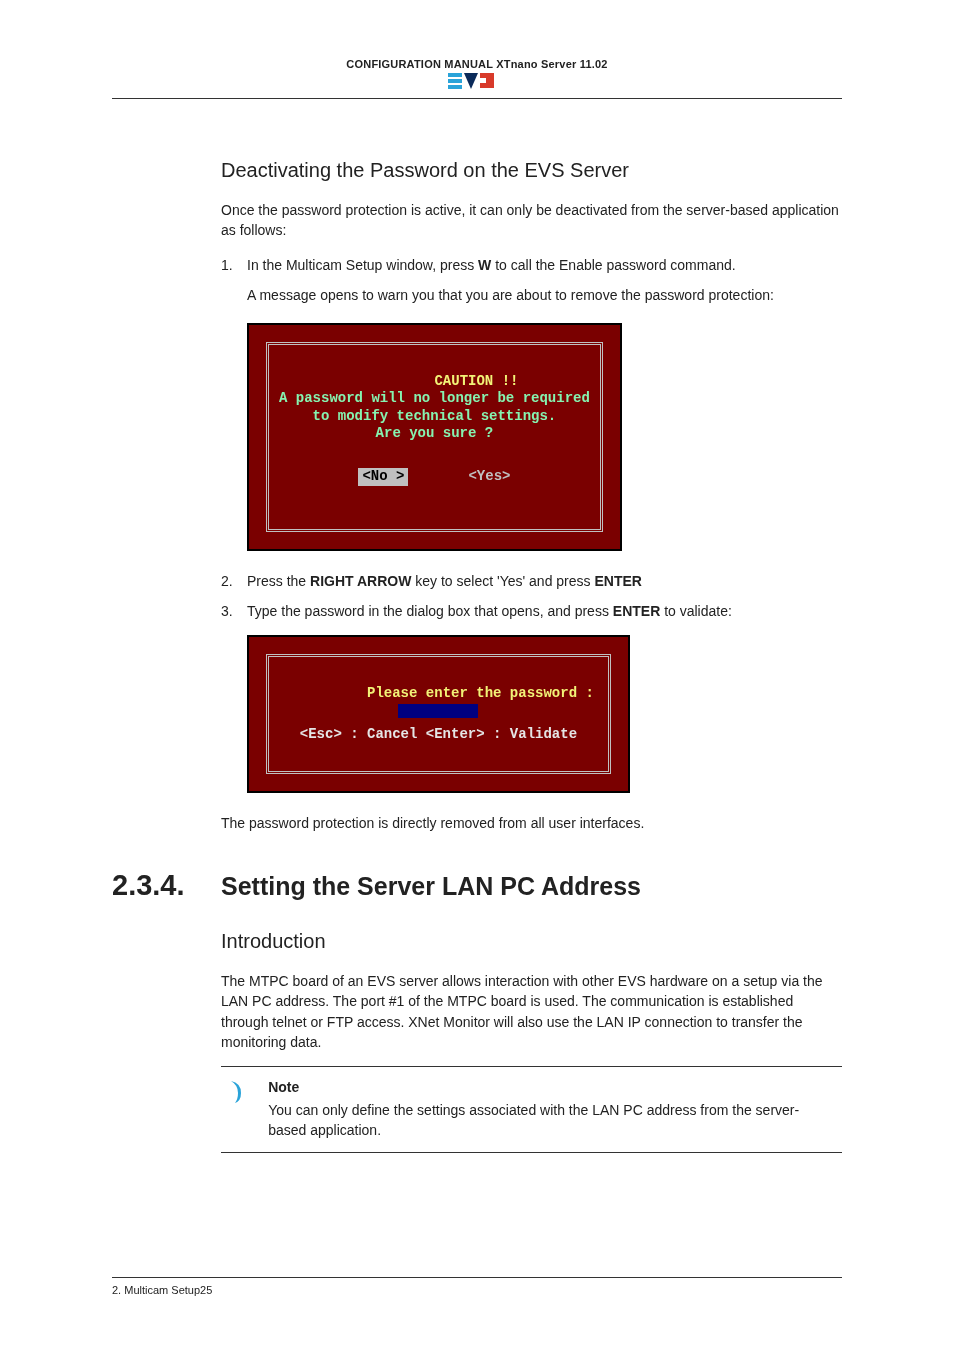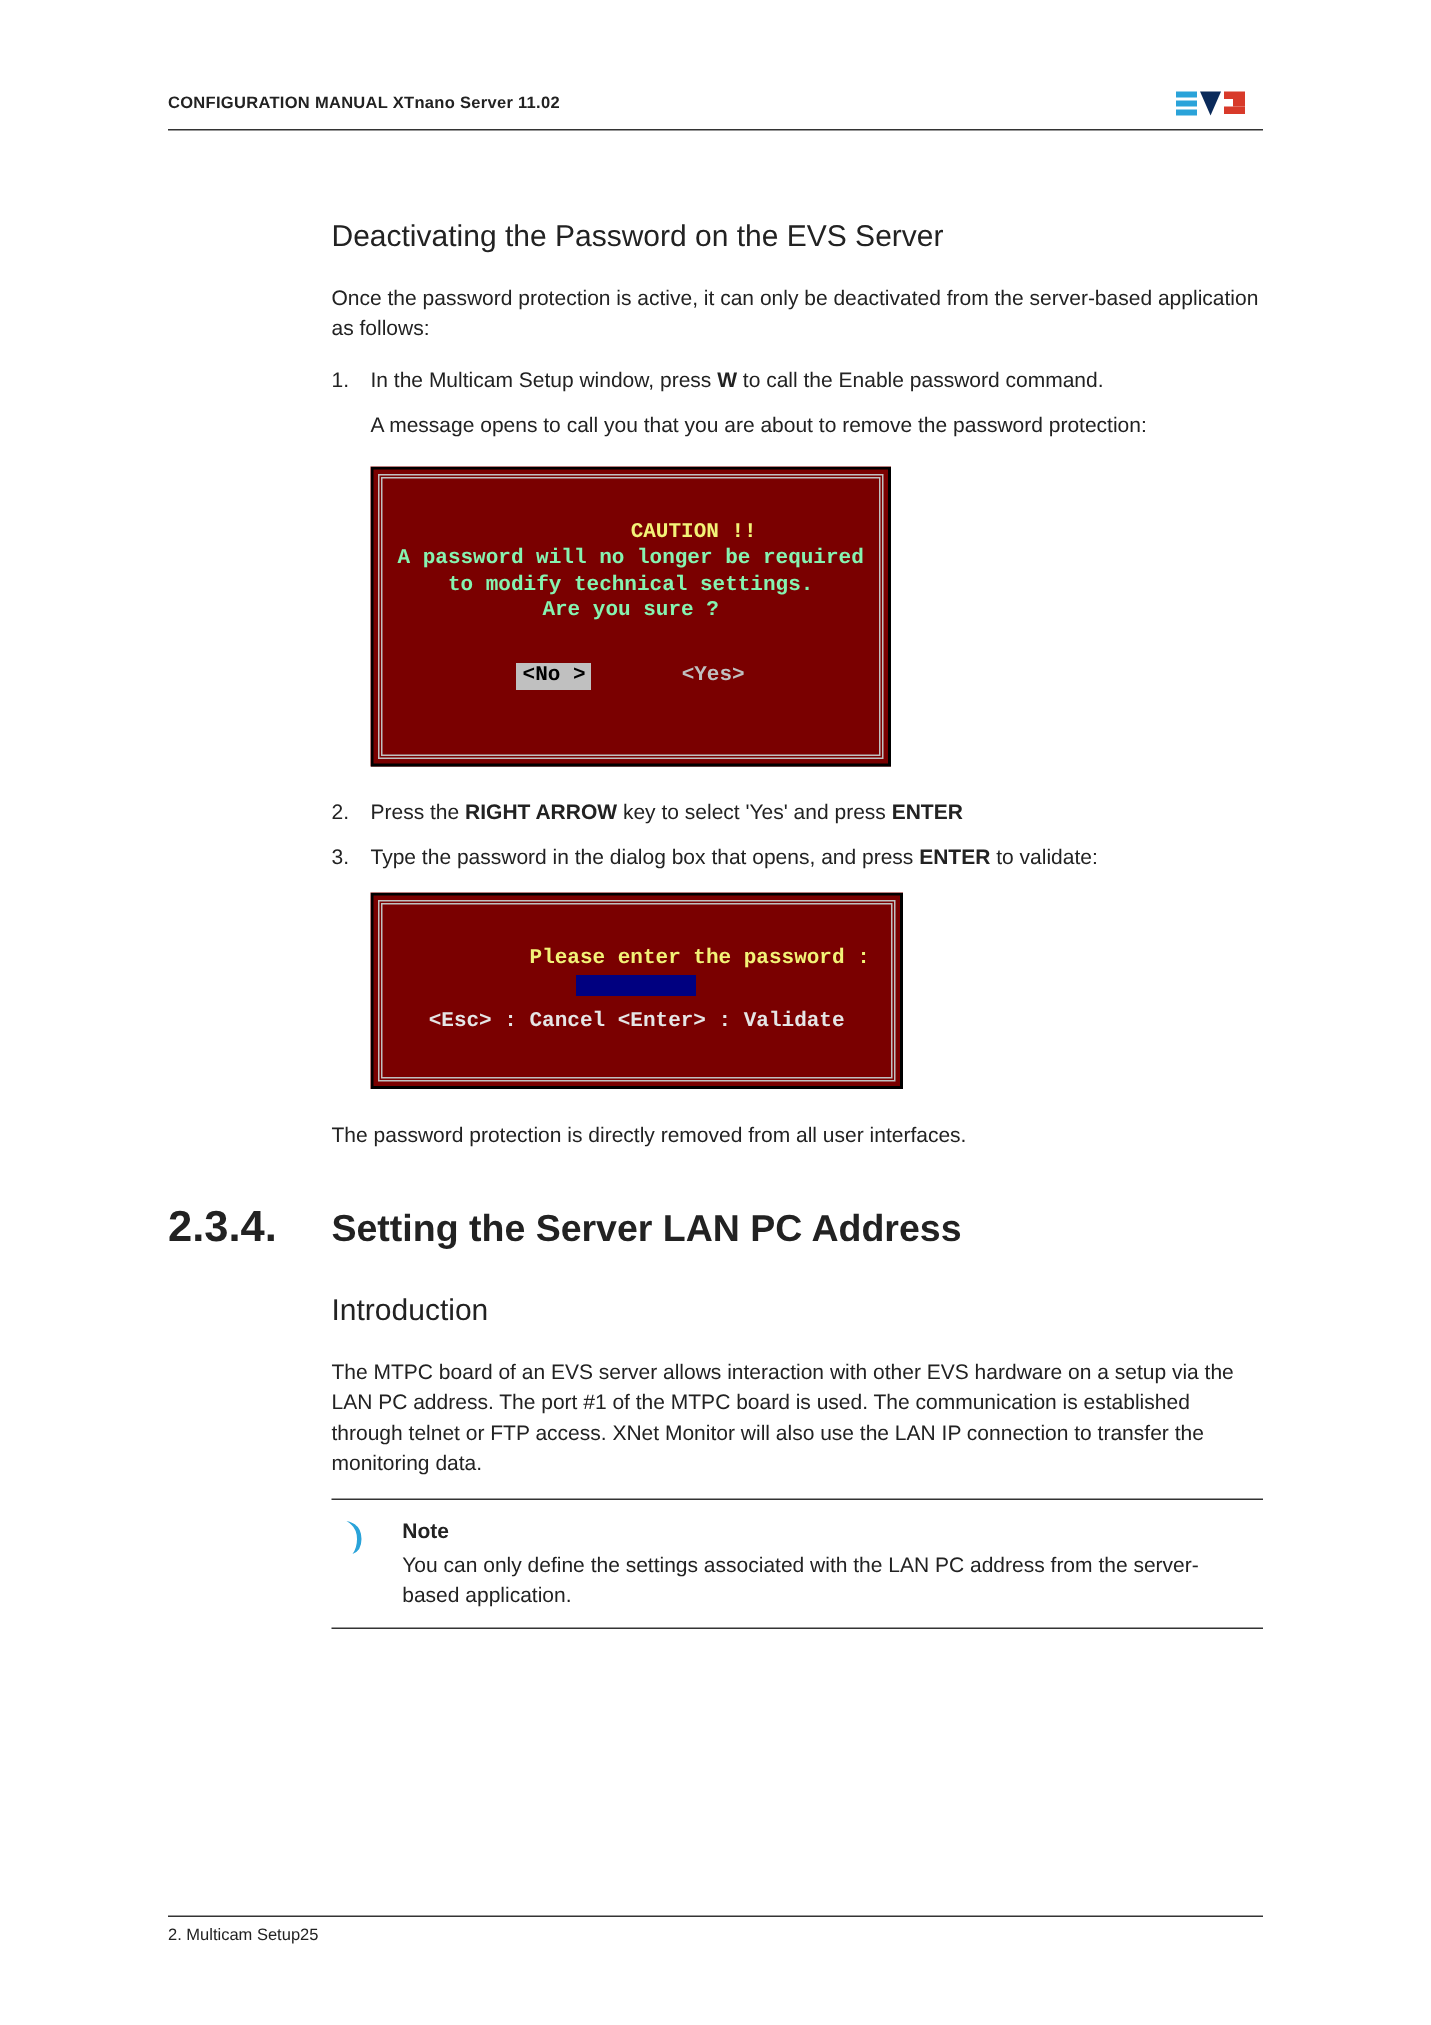--- a/index.html
+++ b/index.html
@@ -12,20 +12,21 @@
     position: relative;
     padding: 58px 112px 0 112px;
   }
   .header-bar {
     display: flex;
     justify-content: space-between;
     align-items: center;
     border-bottom: 1.5px solid #333;
     padding-bottom: 6px;
     margin-bottom: 60px;
+    flex-direction: column;
   }
   .header-title {
     font-size: 11px;
     font-weight: bold;
     letter-spacing: .2px;
   }
   .logo { display: flex; align-items: center; gap: 4px; }
   .logo svg { display: block; }
   .content { margin-left: 109px; }
   .h3 {
@@ -57,21 +58,21 @@
     position: absolute;
     left: 0;
   }
   ol.steps .substep {
     margin-top: 10px;
     margin-bottom: 12px;
   }
   .console-box {
     display: inline-block;
     background: #7a0000;
-    padding: 5px;
+    padding: 19px;
     margin-top: 6px;
     margin-bottom: 10px;
     box-shadow: 0 0 0 2px #000 inset;
   }
   .console-inner {
     border: 3px double #c0c0c0;
     padding: 10px 10px 8px 10px;
     text-align: center;
     font-family: "Courier New", monospace;
     font-weight: bold;
@@ -142,21 +143,21 @@
 </div>
 
 <div class="content">
 
   <div class="h3">Deactivating the Password on the EVS Server</div>
   <p class="para">Once the password protection is active, it can only be deactivated from the server-based application as follows:</p>
 
   <ol class="steps">
     <li>
       <span>In the Multicam Setup window, press </span><b>W</b><span> to call the Enable password command.</span>
-      <div class="substep">A message opens to call you that you are about to remove the password protection:</div>
+      <div class="substep">A message opens to warn you that you are about to remove the password protection:</div>
       <div class="console-box">
         <div class="console-inner">
           <span class="console-yellow">CAUTION !!</span>
 <span>A password will no longer be required</span>
 <span>to modify technical settings.</span>
 <span>Are you sure ?</span>
           <div class="console-buttons">
             <span class="btn-no">&lt;No &gt;</span>
             <span class="btn-yes">&lt;Yes&gt;</span>
           </div>

